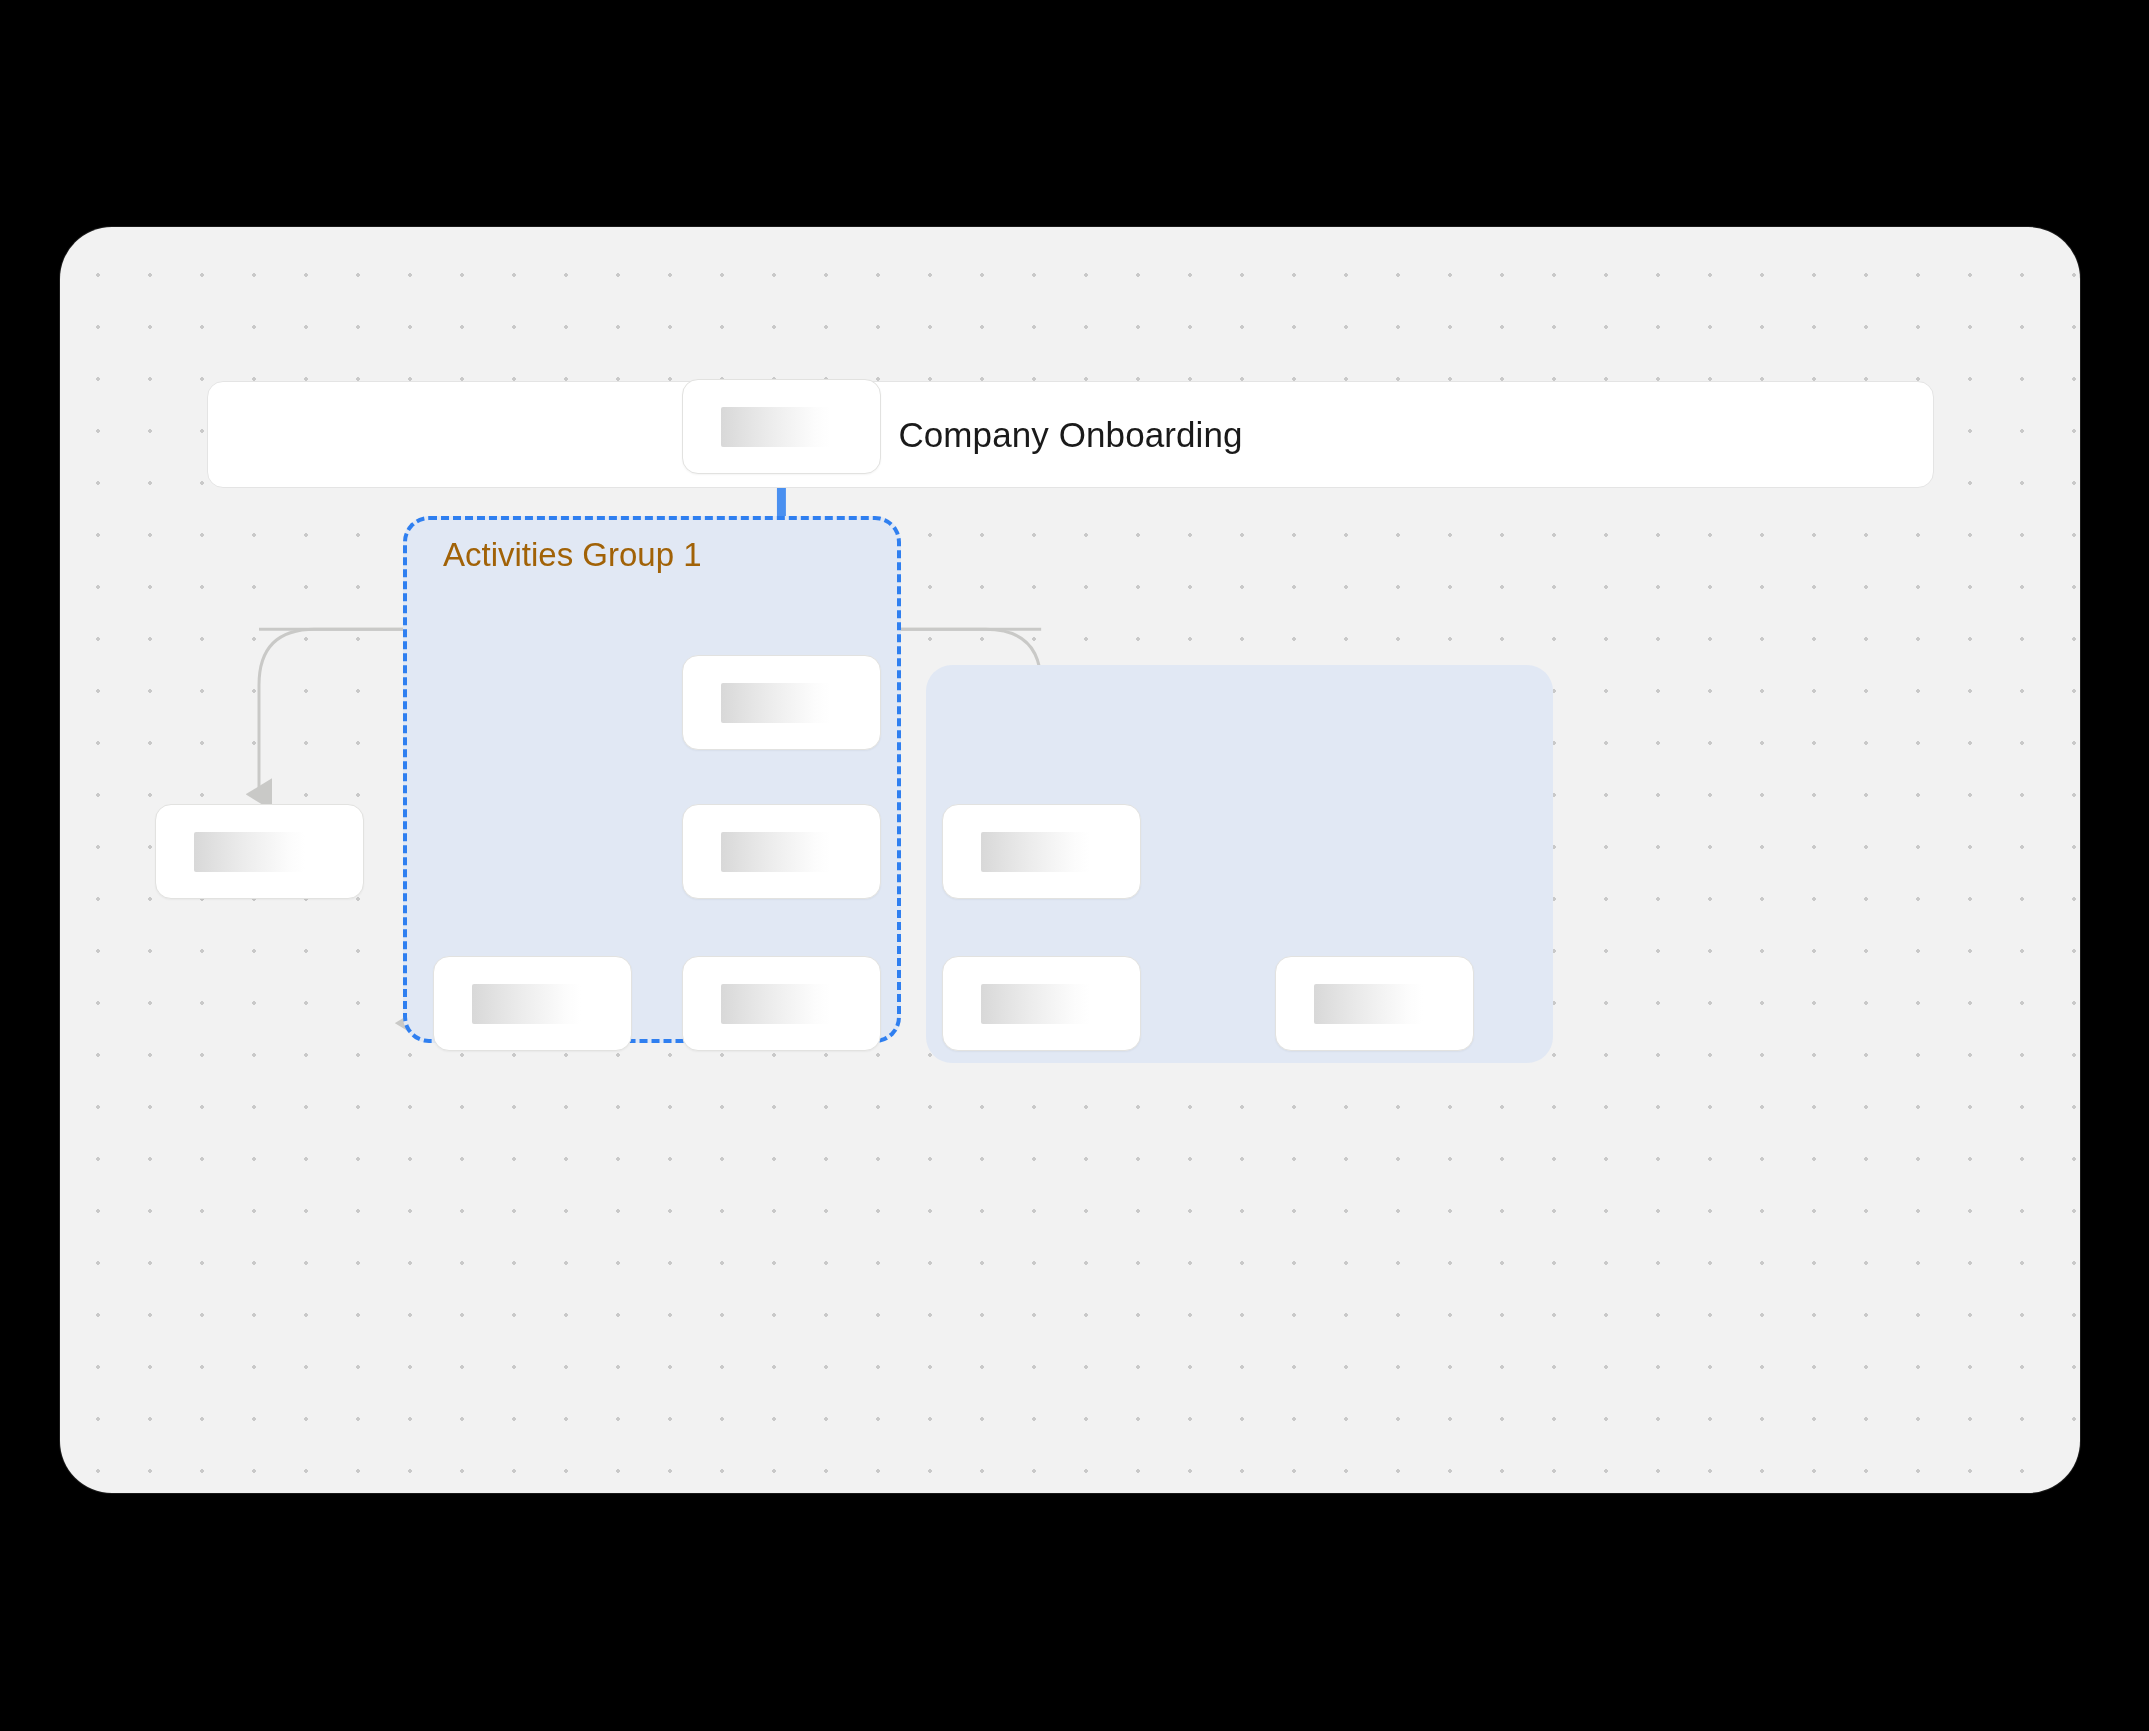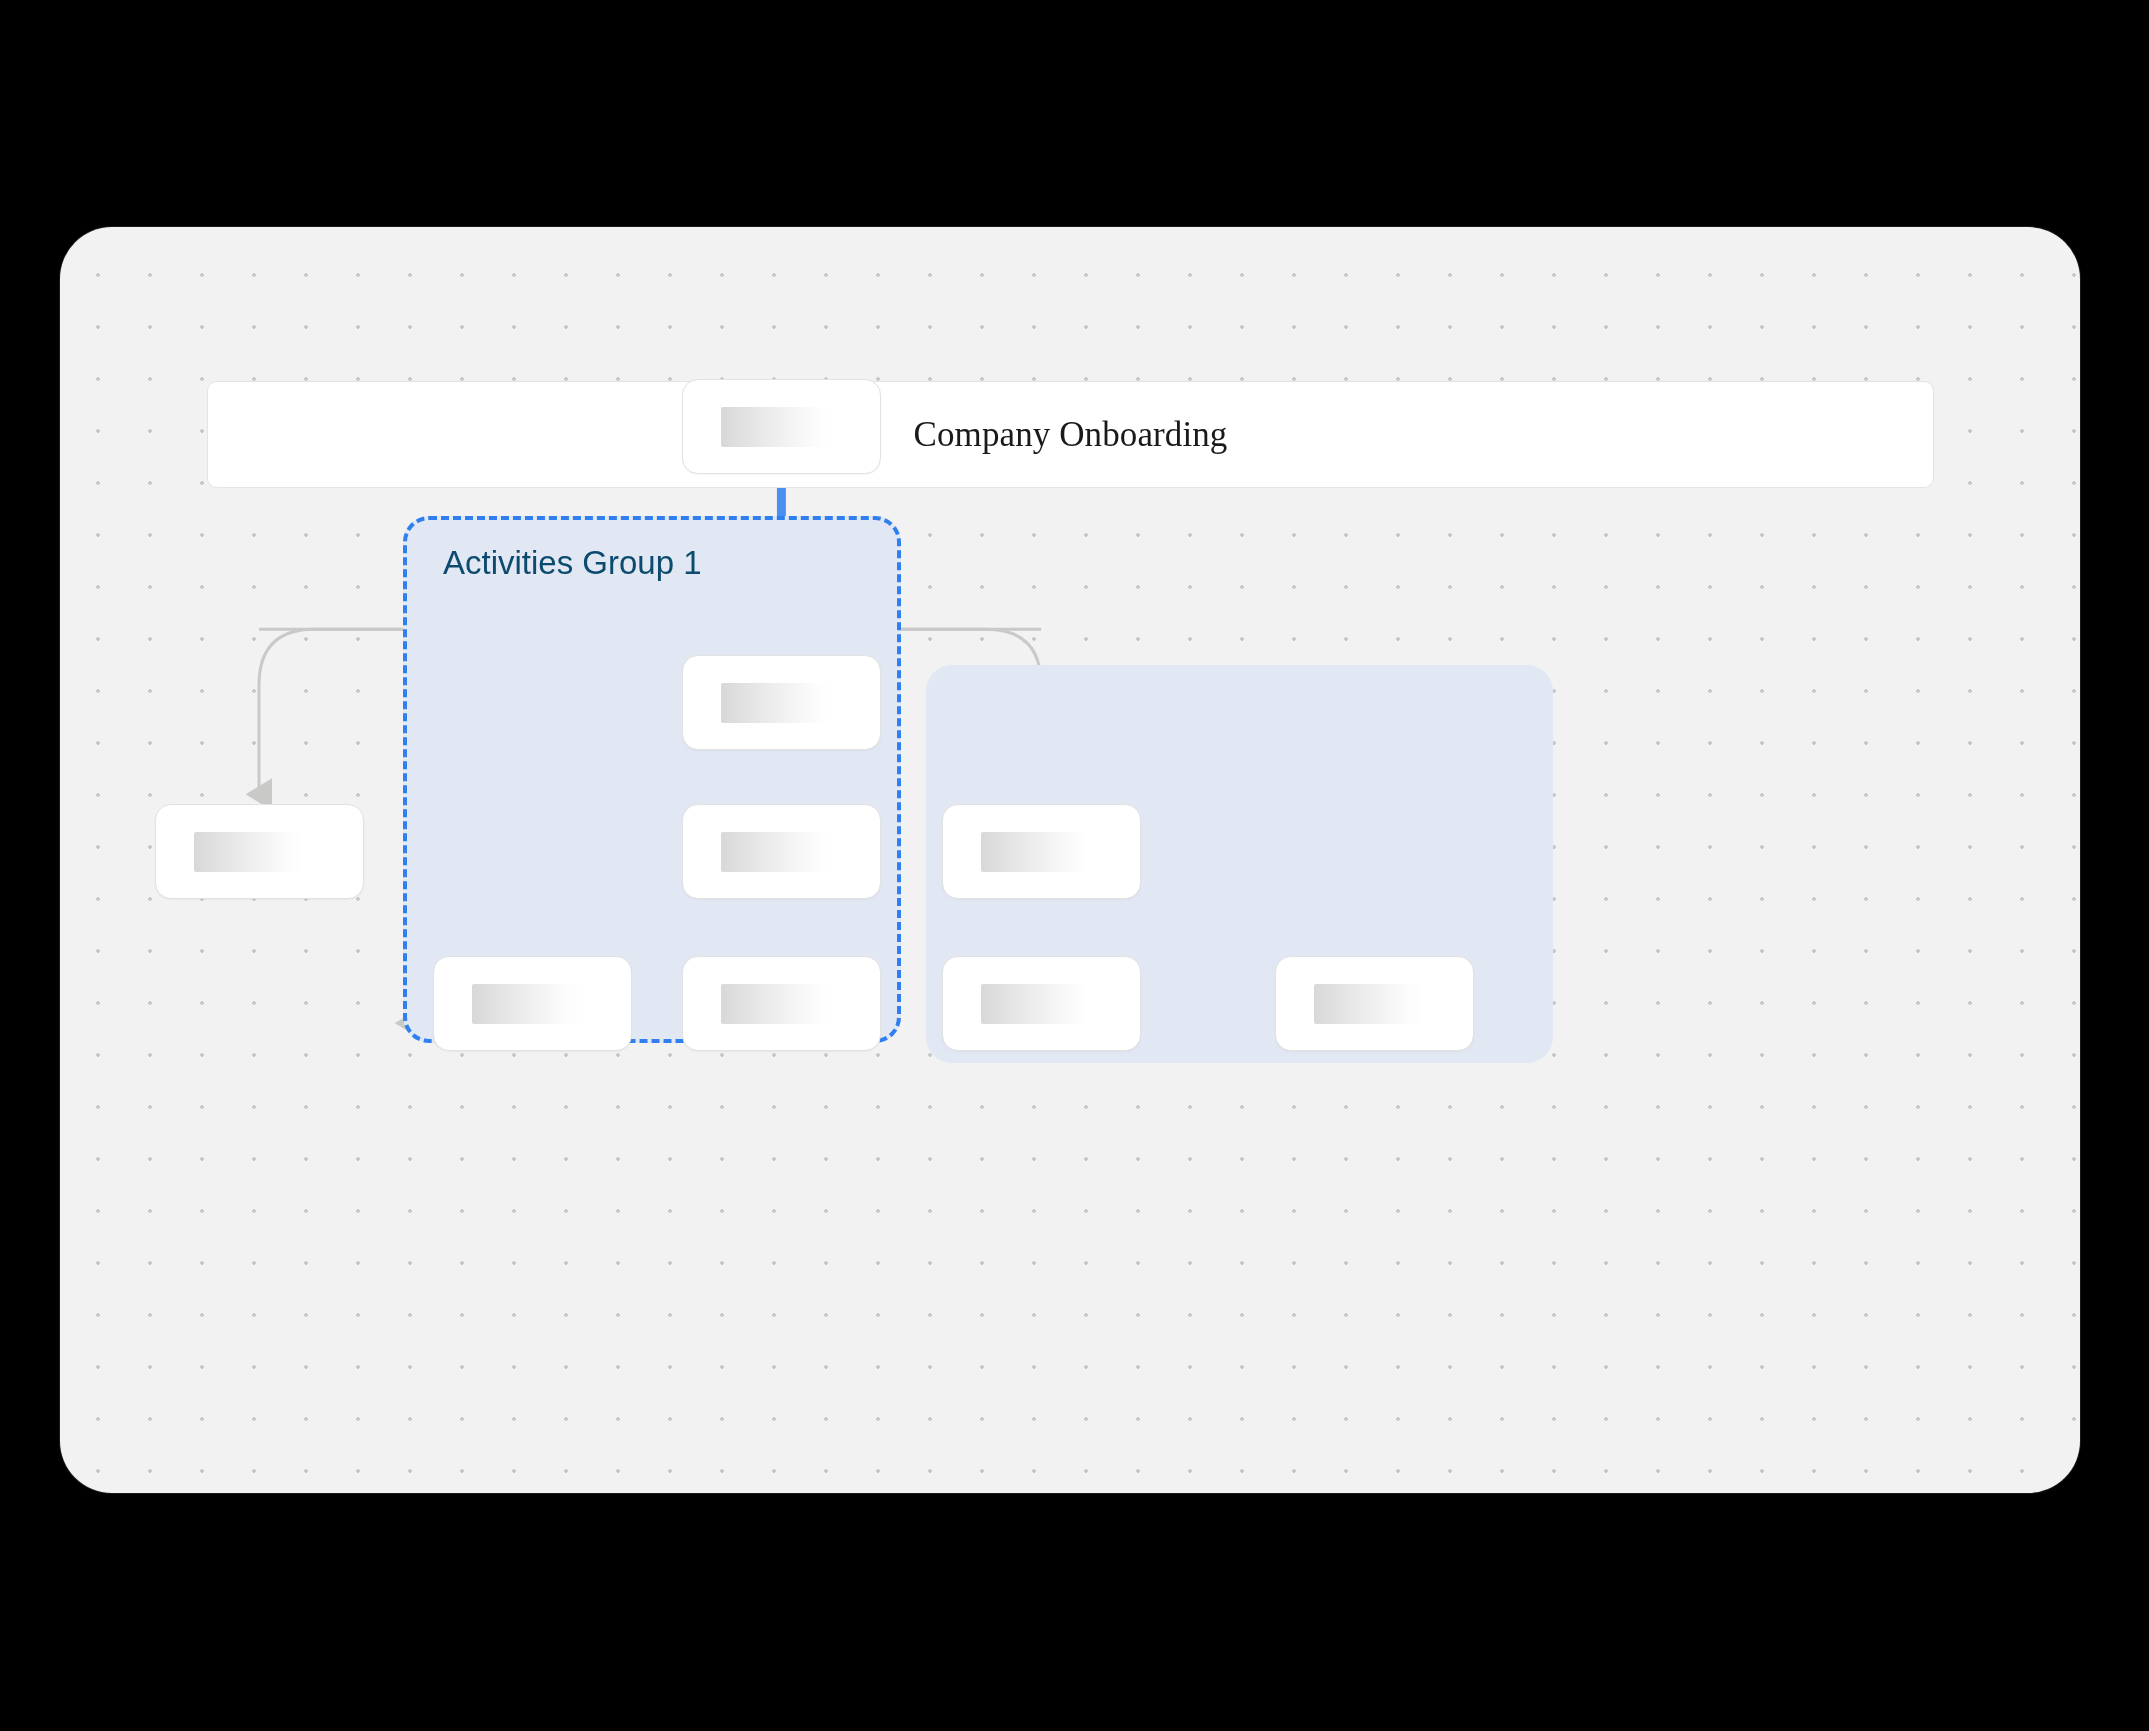--- a/index.html
+++ b/index.html
@@ -38,25 +38,24 @@
 
   
   .title-bar {
     position: absolute;
     left: 147px;
     top: 154px;
     width: 1727px;
     height: 107px;
     background: #ffffff;
     border: 1.5px solid #e4e4e4;
-    border-radius: 10px;
+    border-radius: 16px;
     display: flex;
     align-items: center;
     justify-content: center;
-    font-family: Liberation Serif, serif;
   }
   .title-bar .title-text {
     font-size: 35px;
     color: #1a1a1a;
     letter-spacing: 0.1px;
     line-height: 1;
   }
 
   
   .group {
@@ -67,23 +66,23 @@
     background: #e1e8f4;
     border: 4px dashed #2f7ff0;
   }
   .group-solid {
     background: #e1e8f4;
     border: none;
   }
   .group-label {
     position: absolute;
     left: 36px;
-    top: 26px;
+    top: 18px;
     font-size: 33px;
-    color: #0c4a6e;
+    color: #a16207;
     line-height: 1;
     white-space: nowrap;
   }
 
   
   .node {
     position: absolute;
     background: #ffffff;
     border: 1.5px solid #e2e2e0;
     border-radius: 16px;

